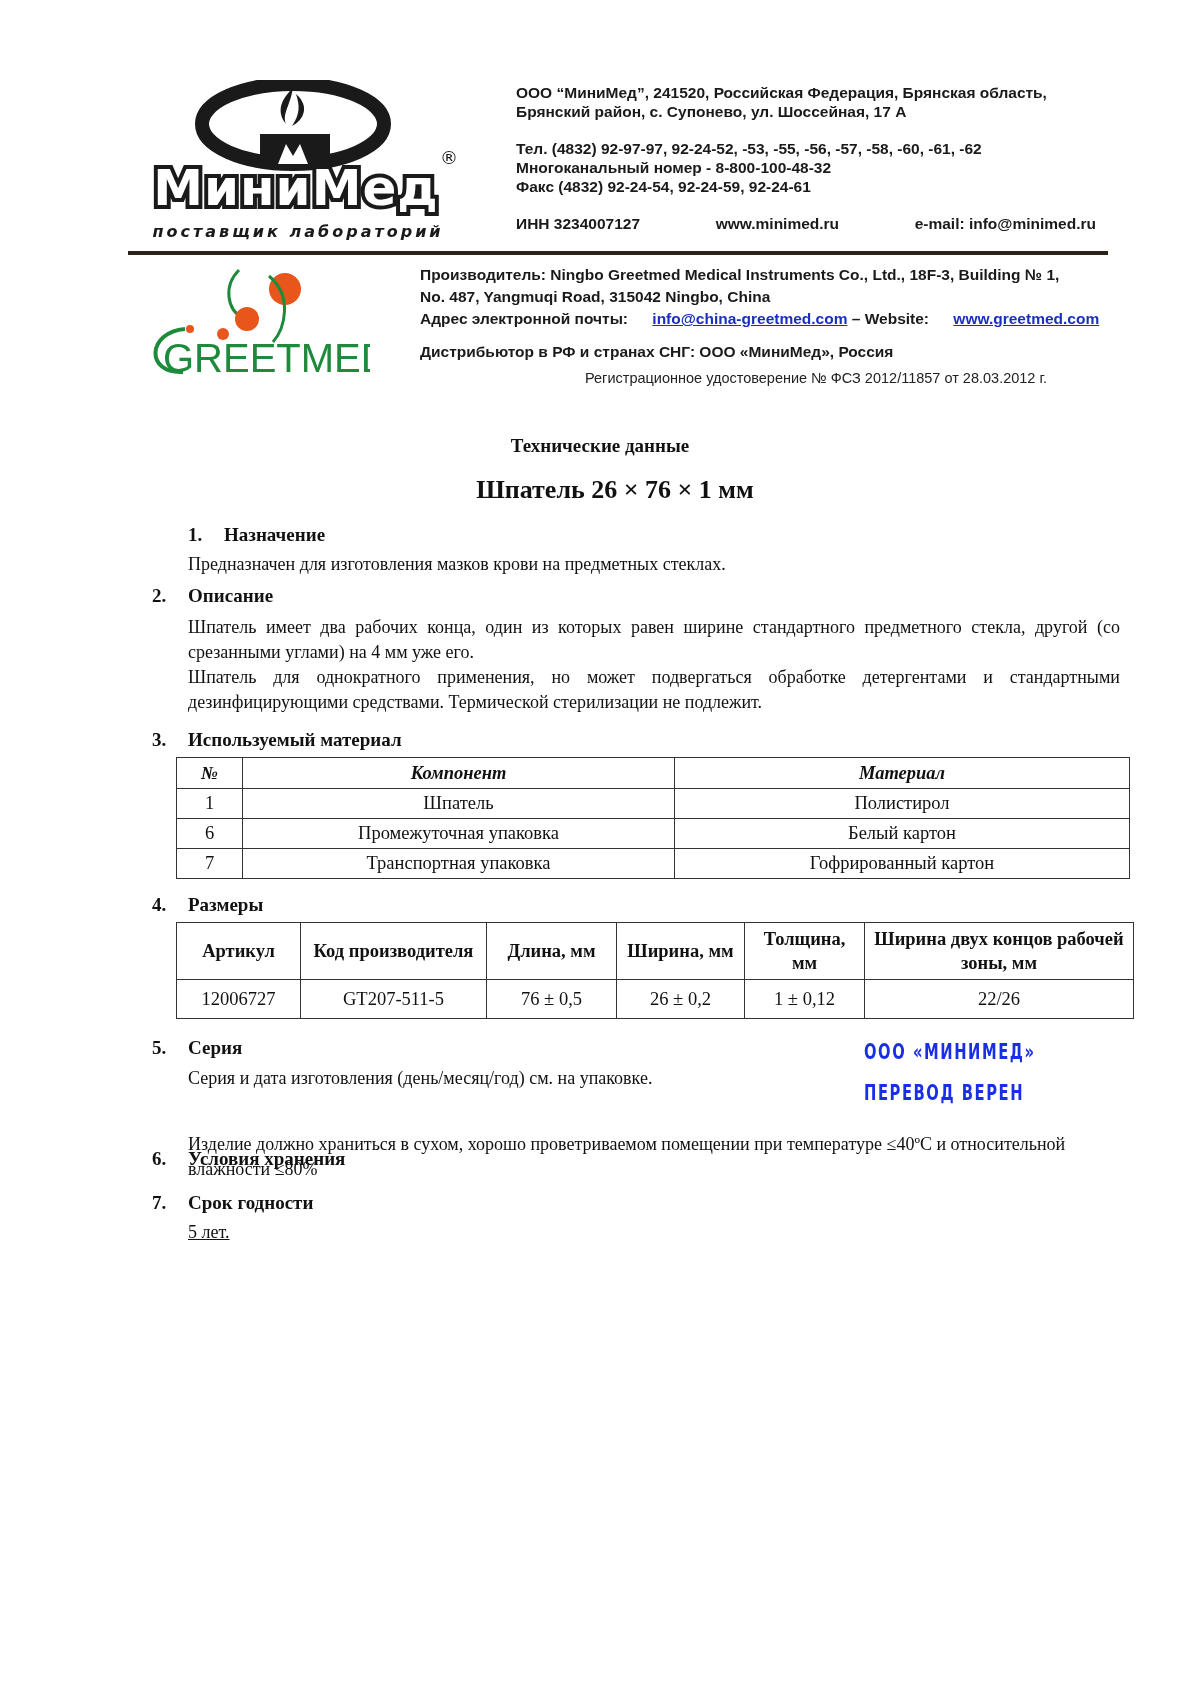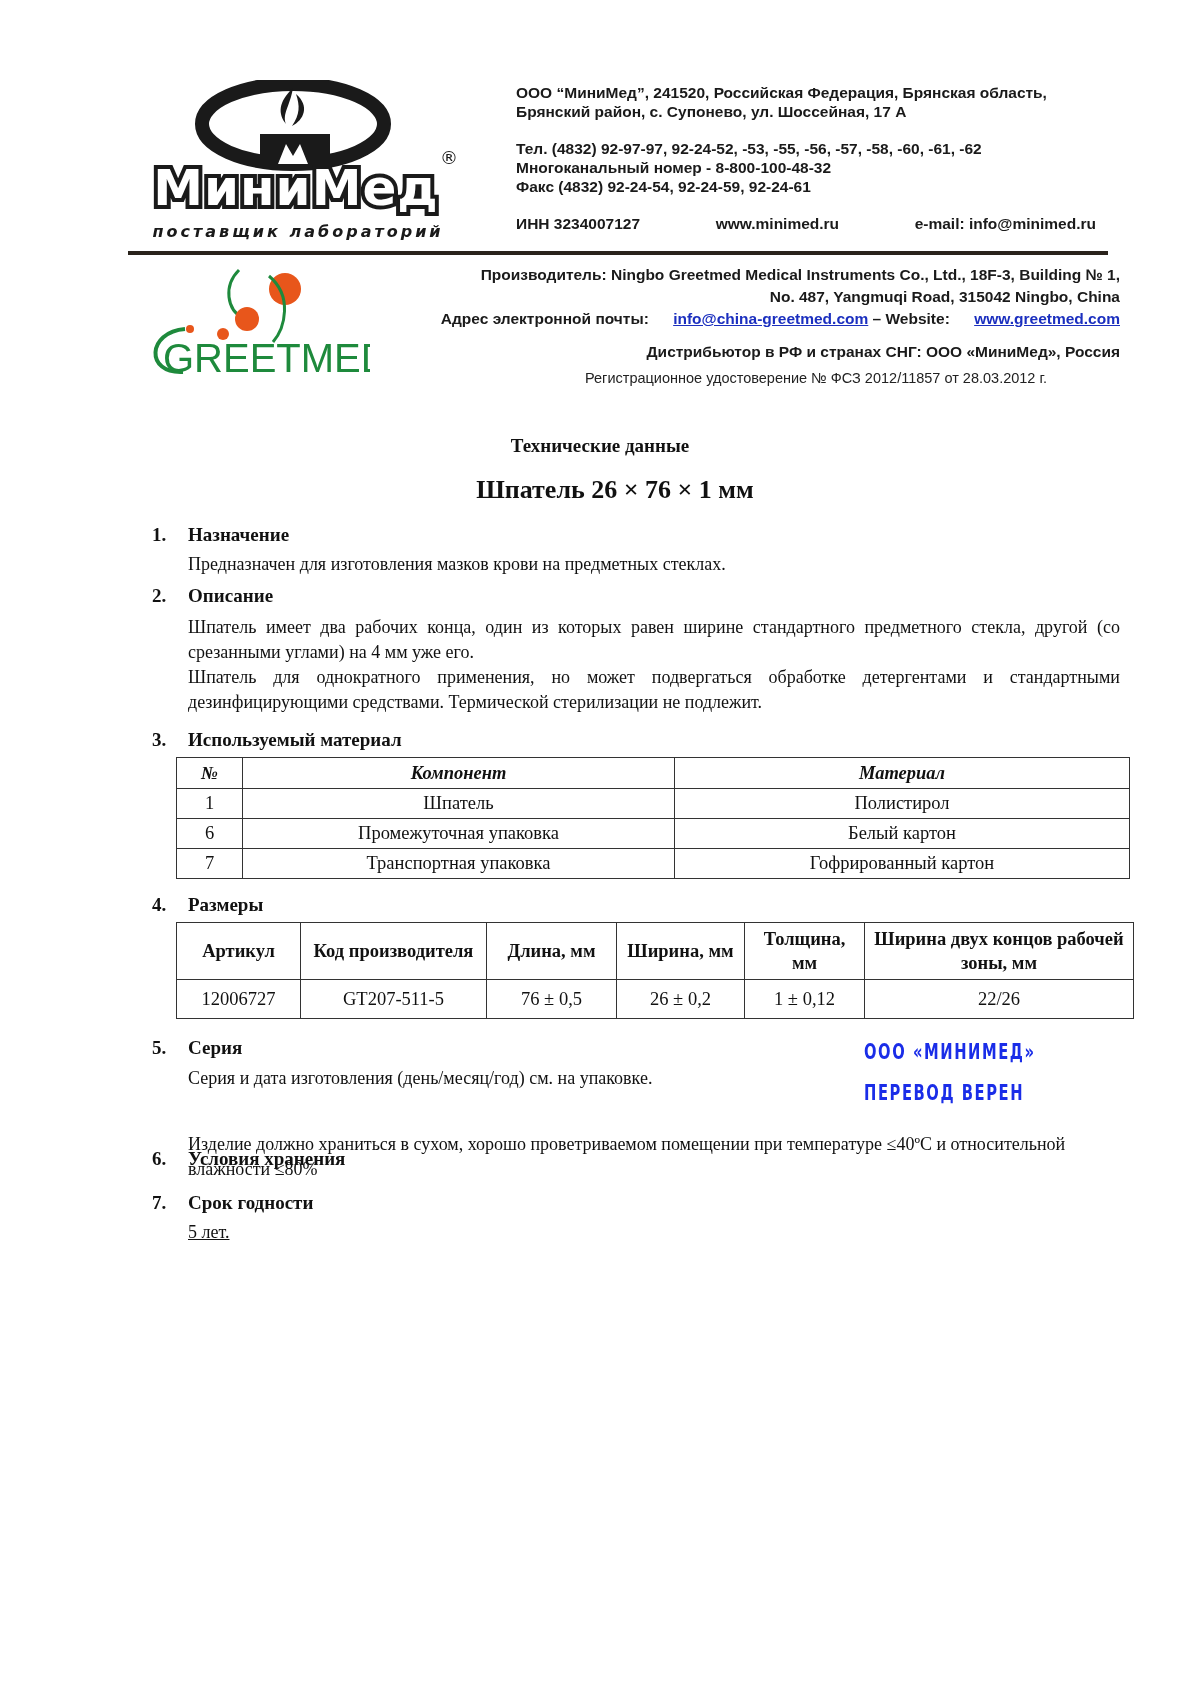--- a/index.html
+++ b/index.html
@@ -10,21 +10,21 @@
     
     #mm-logo { position: absolute; left: 128px; top: 80px; width: 330px; height: 165px; }
     #mm-contacts { position: absolute; left: 516px; top: 83px; width: 600px; font-size: 15.5px; font-weight: bold; line-height: 19px; color: #1a1a1a; }
     #mm-contacts .gap { height: 18px; }
     #mm-contacts .row3 { display: flex; justify-content: space-between; width: 580px; }
     #mm-contacts .inn-num { font-weight: bold; }
     #hr-main { position: absolute; left: 128px; top: 251px; width: 980px; height: 4px; background: #2a231c; }
 
     
     #gm-logo { position: absolute; left: 135px; top: 262px; width: 235px; height: 115px; }
-    #gm-info { position: absolute; left: 420px; top: 264px; width: 700px; font-size: 15.5px; font-weight: bold; line-height: 22px; text-align: right; color: #1a1a1a; }
+    #gm-info { position: absolute; left: 420px; top: 264px; width: 700px; font-size: 15.5px; font-weight: bold; line-height: 22px; text-align: left; color: #1a1a1a; }
     #gm-info a { color: #1b2fbf; text-decoration: underline; padding-left: 20px; }
     #gm-info .distrib { margin-top: 11px; }
     #gm-reg { position: absolute; left: 585px; top: 370px; font-size: 14.5px; font-weight: normal; color: #222; }
 
     
     #doc-subtitle { position: absolute; left: 0; width: 1200px; top: 435px; text-align: center; font-size: 19px; font-weight: bold; }
     #doc-title { position: absolute; left: 0; width: 1230px; top: 475px; text-align: center; font-size: 26px; font-weight: bold; }
 
     .sec-head { position: absolute; left: 152px; font-size: 19px; font-weight: bold; }
     .sec-head .num { display: inline-block; width: 36px; }
@@ -99,21 +99,21 @@
     <span>– Website:</span>
     <a>www.greetmed.com</a>
   </div>
   <div class="distrib">Дистрибьютор в РФ и странах СНГ: ООО «МиниМед», Россия</div>
 </div>
 <div id="gm-reg" class="sans">Регистрационное удостоверение № ФСЗ 2012/11857 от 28.03.2012 г.</div>
 
 <div id="doc-subtitle" class="serif">Технические данные</div>
 <div id="doc-title" class="serif">Шпатель 26 × 76 × 1 мм</div>
 
-<div class="sec-head serif" style="top:524px;">
+<div class="sec-head serif" style="top:524px;margin-left:36px;">
   <span class="num">1.</span><span>Назначение</span>
 </div>
 <div class="para serif" style="top:552px;">
   <p>Предназначен для изготовления мазков крови на предметных стеклах.</p>
 </div>
 
 <div class="sec-head serif" style="top:585px;">
   <span class="num">2.</span><span>Описание</span>
 </div>
 <div class="para serif" style="top:615px;">

